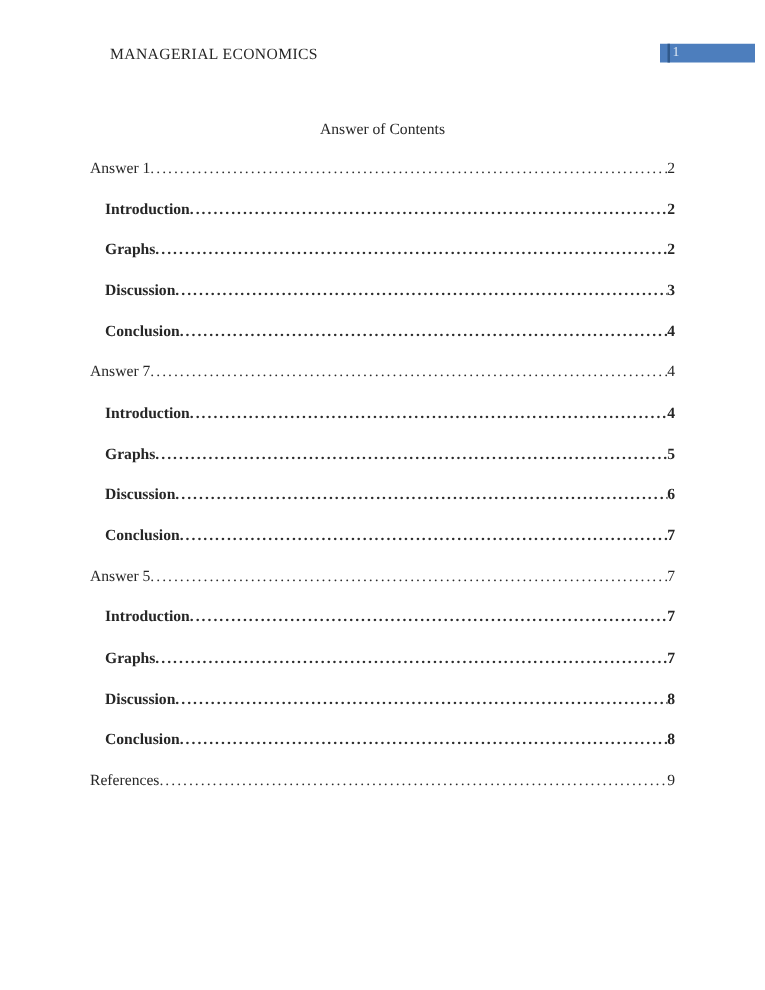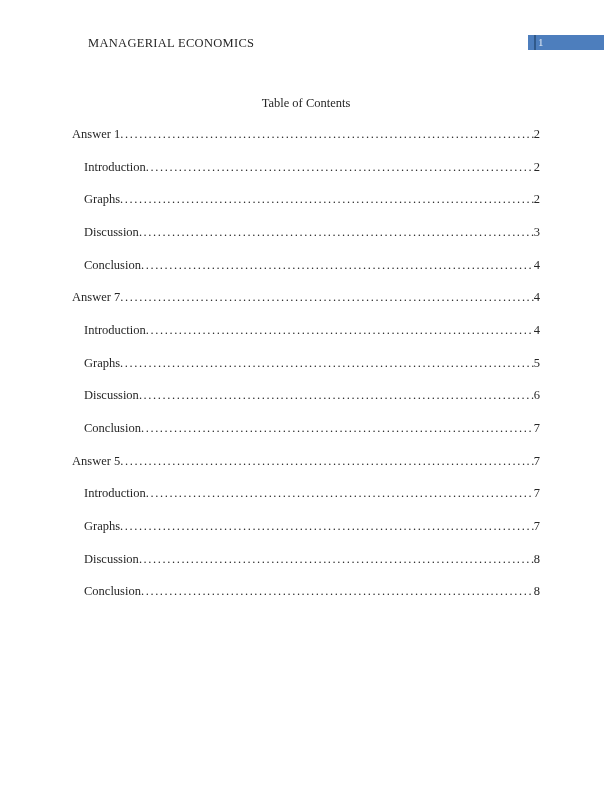--- a/index.html
+++ b/index.html
@@ -66,20 +66,21 @@
     width: 468px;
   }
   .toc-row {
     display: flex;
     align-items: flex-start;
     height: 32.66px;
     cursor: pointer;
   }
   .toc-row.level-2 {
     padding-left: 12px;
+    font-weight: bold;
   }
   .toc-label {
     white-space: nowrap;
     font-size: 12.5px;
     line-height: 15px;
   }
   .toc-leader {
     flex: 1 1 auto;
     overflow: hidden;
     white-space: nowrap;
@@ -102,21 +103,21 @@
 
 <div class="page">
 
   <div class="header-title">MANAGERIAL ECONOMICS</div>
 
   <div class="page-badge" style="background: rgb(77, 126, 189);">
     <span class="badge-accent" style="background: rgb(48, 89, 138);"></span>
     <span class="badge-number">1</span>
   </div>
 
-  <h1 class="toc-title">Table of Contents</h1>
+  <h1 class="toc-title">Answer of Contents</h1>
 
   <div class="toc">
       <div class="toc-row level-1">
       <span class="toc-label">Answer 1</span>
       <span class="toc-leader"></span>
       <span class="toc-page">2</span>
     </div>
       <div class="toc-row level-2">
       <span class="toc-label">Introduction</span>
       <span class="toc-leader"></span>
@@ -180,15 +181,20 @@
       <div class="toc-row level-2">
       <span class="toc-label">Discussion</span>
       <span class="toc-leader"></span>
       <span class="toc-page">8</span>
     </div>
       <div class="toc-row level-2">
       <span class="toc-label">Conclusion</span>
       <span class="toc-leader"></span>
       <span class="toc-page">8</span>
     </div>
+      <div class="toc-row level-1">
+      <span class="toc-label">References</span>
+      <span class="toc-leader"></span>
+      <span class="toc-page">9</span>
+    </div>
     </div>
 
 </div>
 
 </body></html>

